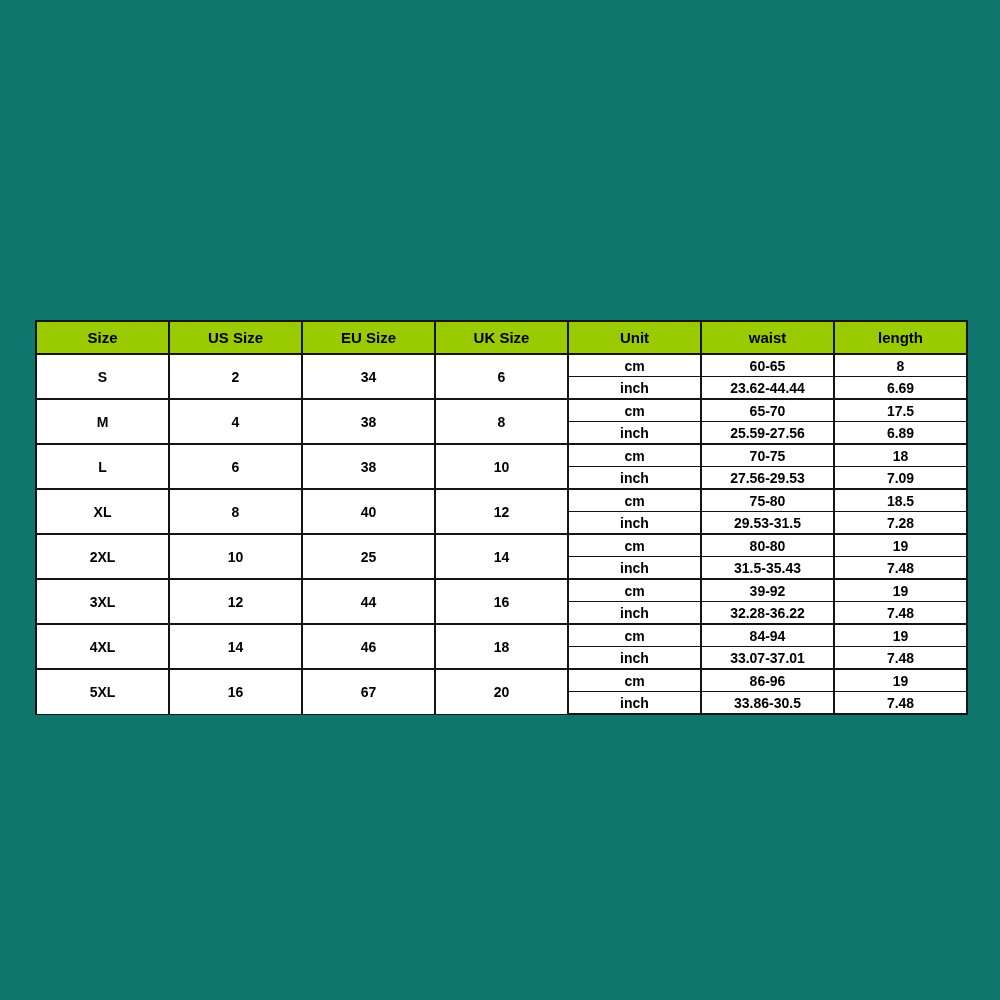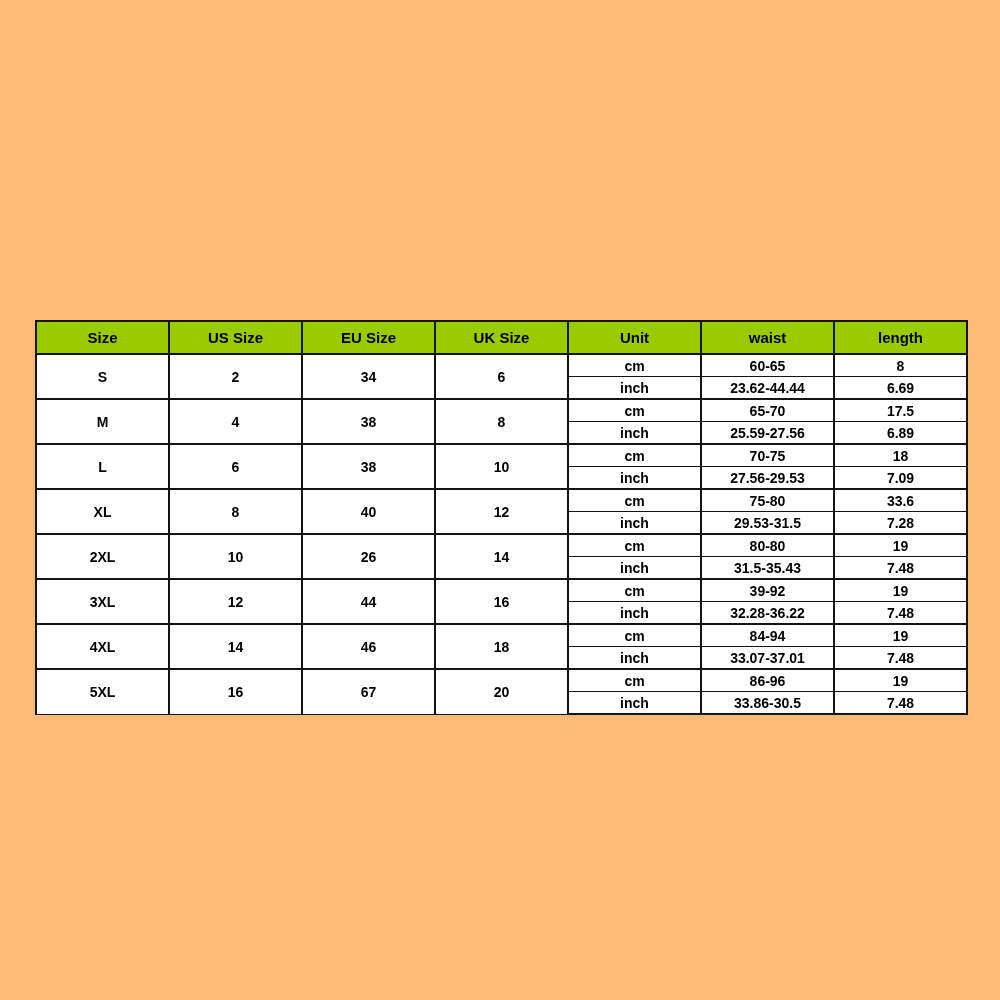--- a/index.html
+++ b/index.html
@@ -1,20 +1,20 @@
 <!DOCTYPE html>
 <html><head>
 <meta charset="utf-8">
 <style>
   html, body { margin: 0; padding: 0; background: #ffffff; }
   .page {
     position: relative;
     width: 1000px;
     height: 1000px;
-    background: #fdba74;
+    background: #0f766e;
     font-family: "Liberation Sans", sans-serif;
     overflow: hidden;
   }
   table.size-chart {
     position: absolute;
     left: 35px;
     top: 320px;
     width: 931px;
     border-collapse: collapse;
     table-layout: fixed;
@@ -117,32 +117,32 @@
         <td>7.09</td>
       </tr>
 
       <tr class="row-cm">
         <td rowspan="2">XL</td>
         <td rowspan="2">8</td>
         <td rowspan="2">40</td>
         <td rowspan="2">12</td>
         <td>cm</td>
         <td>75-80</td>
-        <td>33.6</td>
+        <td>18.5</td>
       </tr>
       <tr class="row-inch">
         <td>inch</td>
         <td>29.53-31.5</td>
         <td>7.28</td>
       </tr>
 
       <tr class="row-cm">
         <td rowspan="2">2XL</td>
         <td rowspan="2">10</td>
-        <td rowspan="2">26</td>
+        <td rowspan="2">25</td>
         <td rowspan="2">14</td>
         <td>cm</td>
         <td>80-80</td>
         <td>19</td>
       </tr>
       <tr class="row-inch">
         <td>inch</td>
         <td>31.5-35.43</td>
         <td>7.48</td>
       </tr>

